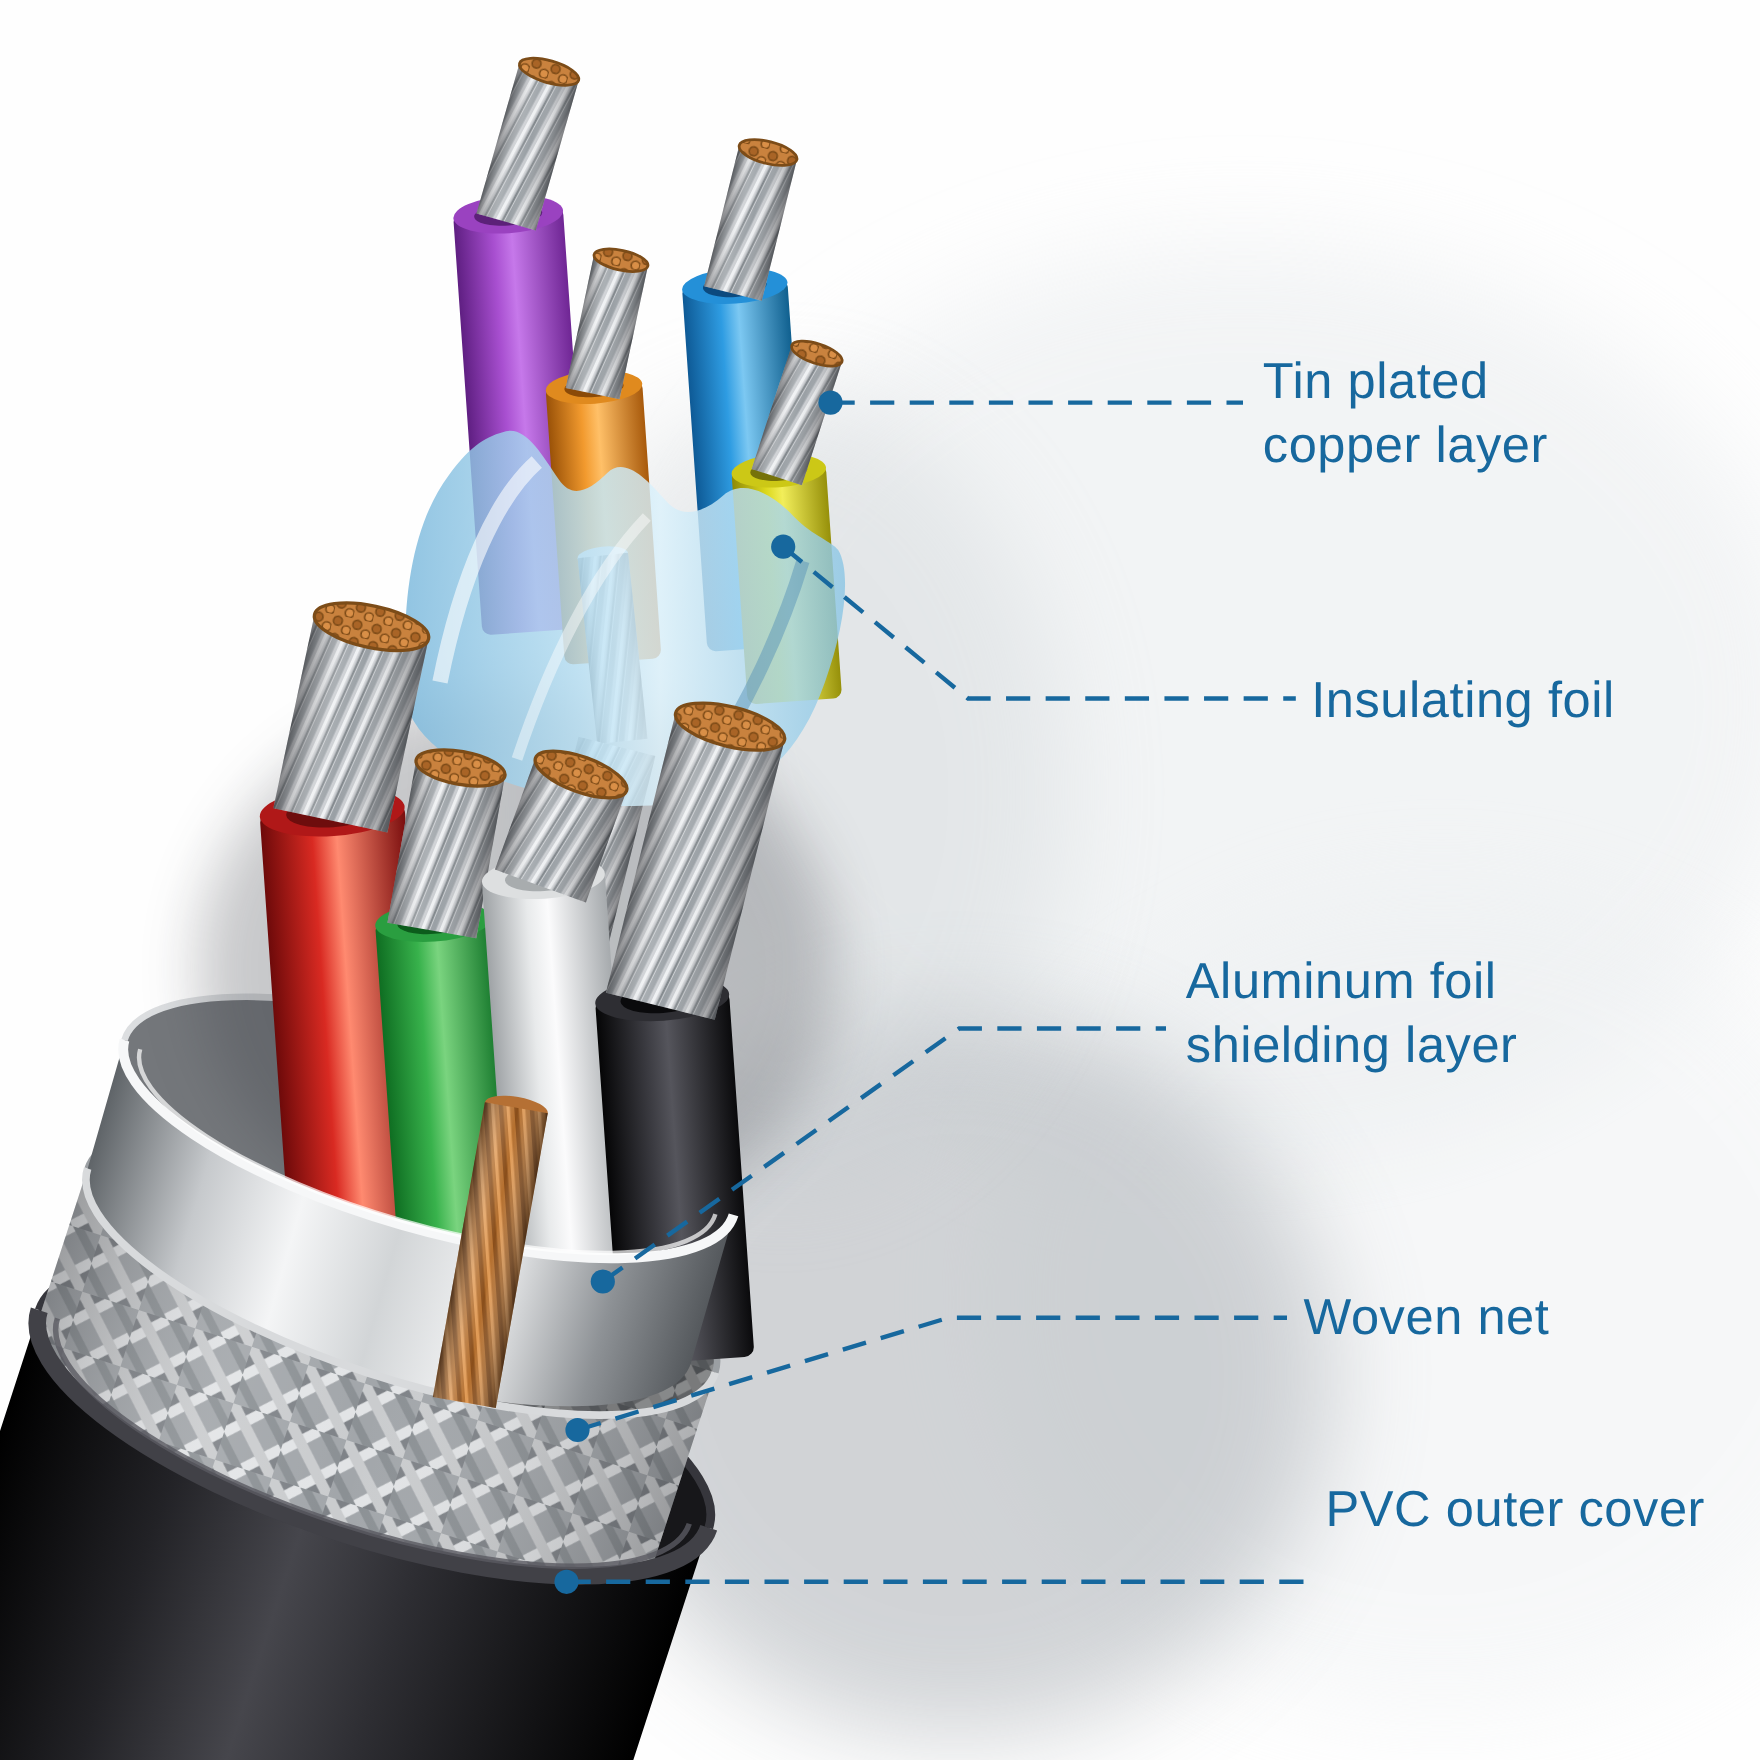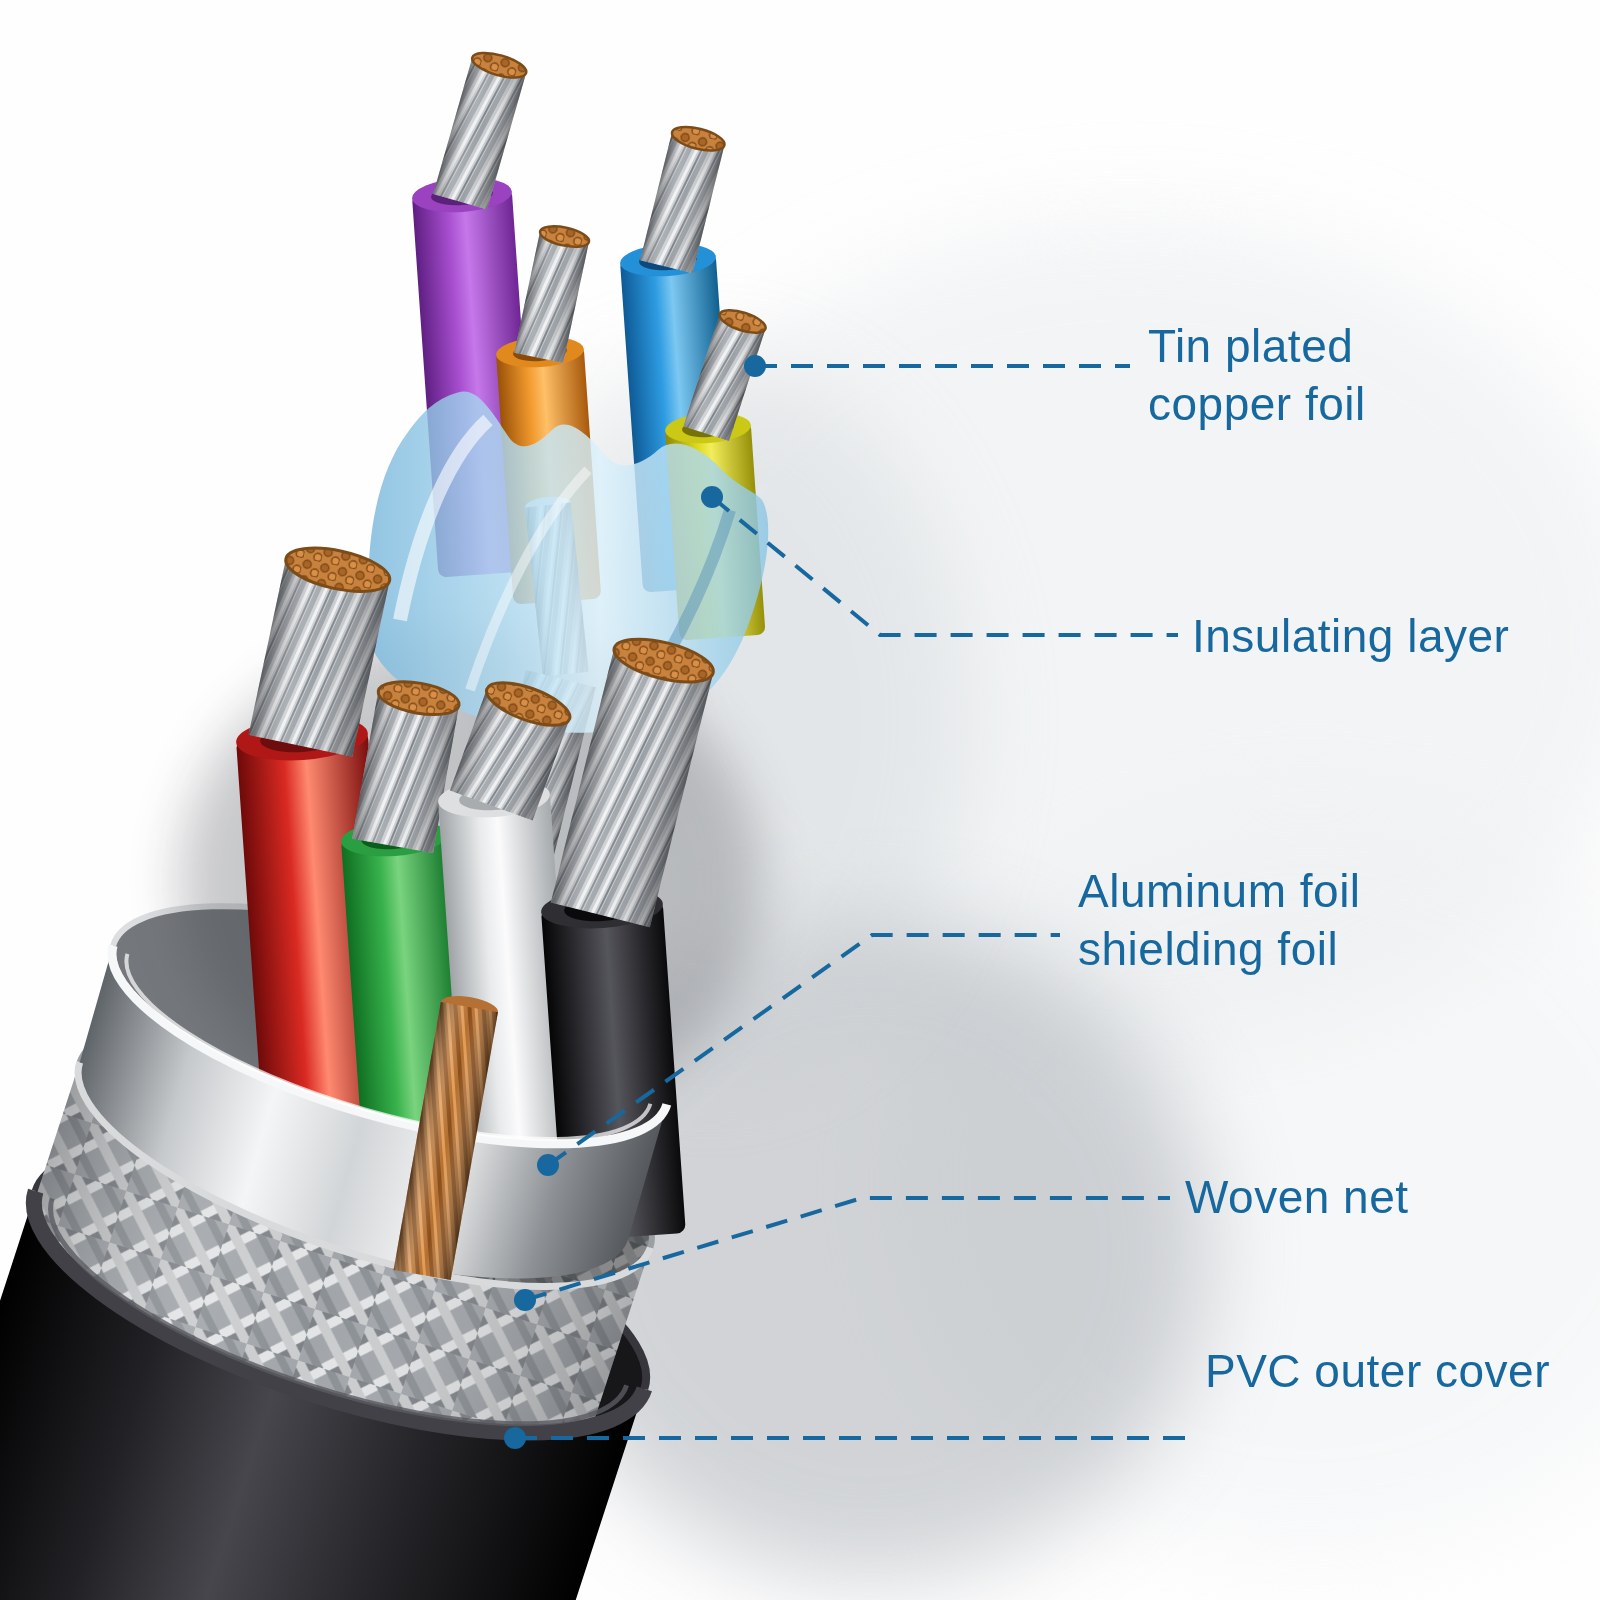--- a/index.html
+++ b/index.html
@@ -315,30 +315,30 @@
     <circle cx="755" cy="366" r="11"></circle>
     <circle cx="712" cy="497" r="11"></circle>
     <circle cx="548" cy="1165" r="11"></circle>
     <circle cx="525" cy="1300" r="11"></circle>
     <circle cx="515" cy="1438" r="11"></circle>
   </g>
 </svg>
 
 <div class="label" style="left:1148px;top:318px">
   <div>Tin plated</div>
-  <div>copper foil</div>
+  <div>copper layer</div>
 </div>
 
 <div class="label" style="left:1192px;top:608px">
-  <div>Insulating layer</div>
+  <div>Insulating foil</div>
 </div>
 
 <div class="label" style="left:1078px;top:863px">
   <div>Aluminum foil</div>
-  <div>shielding foil</div>
+  <div>shielding layer</div>
 </div>
 
 <div class="label" style="left:1185px;top:1169px">
   <div>Woven net</div>
 </div>
 
 <div class="label" style="left:1205px;top:1343px">
   <div>PVC outer cover</div>
 </div>
 

